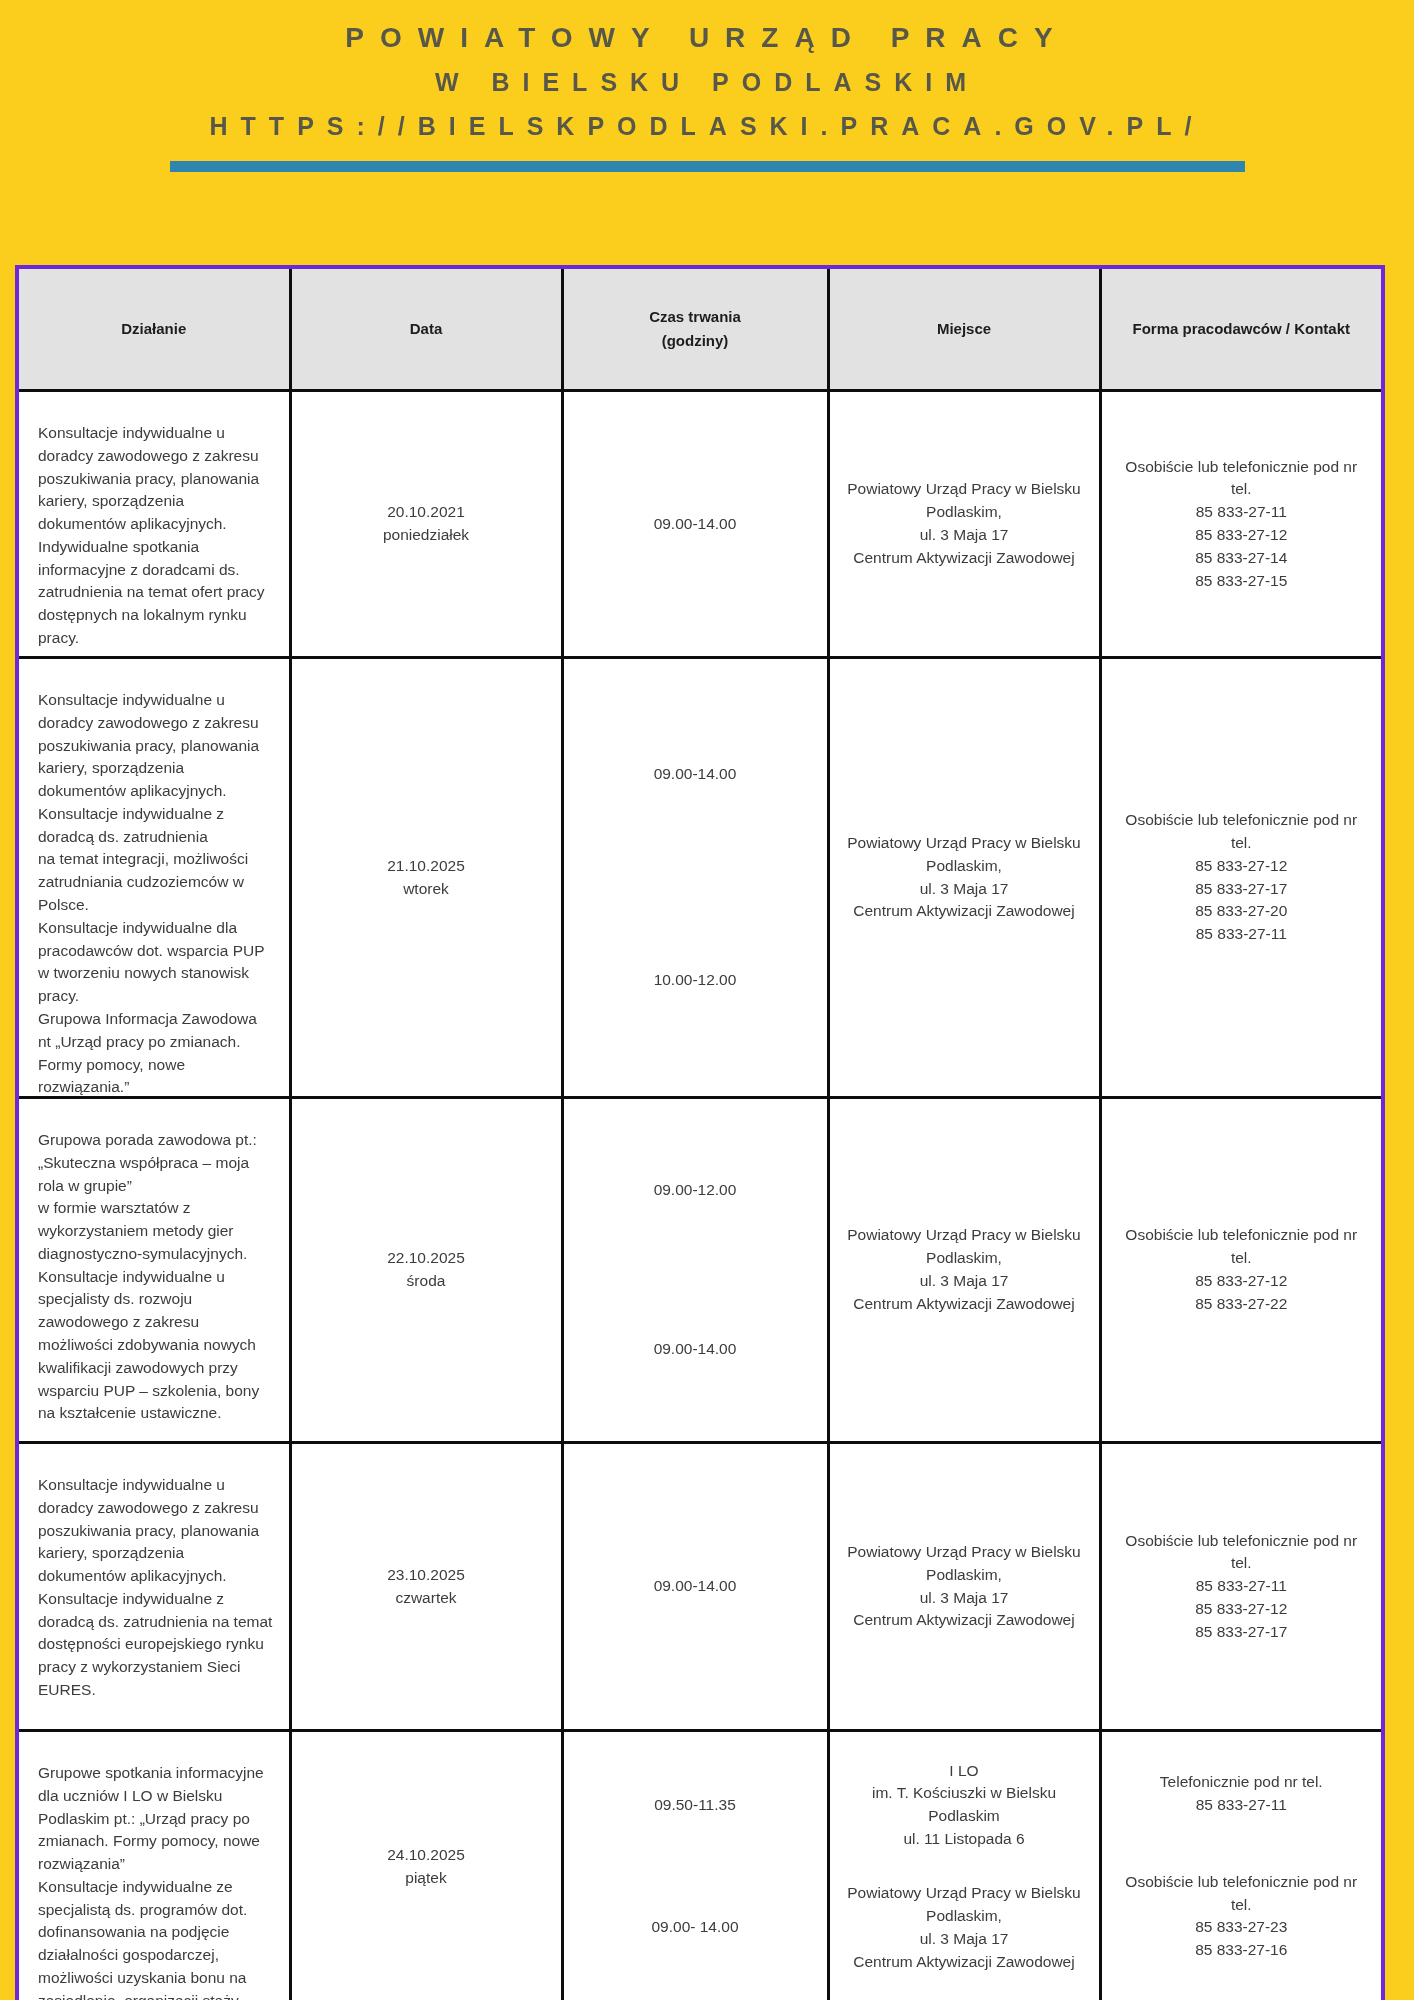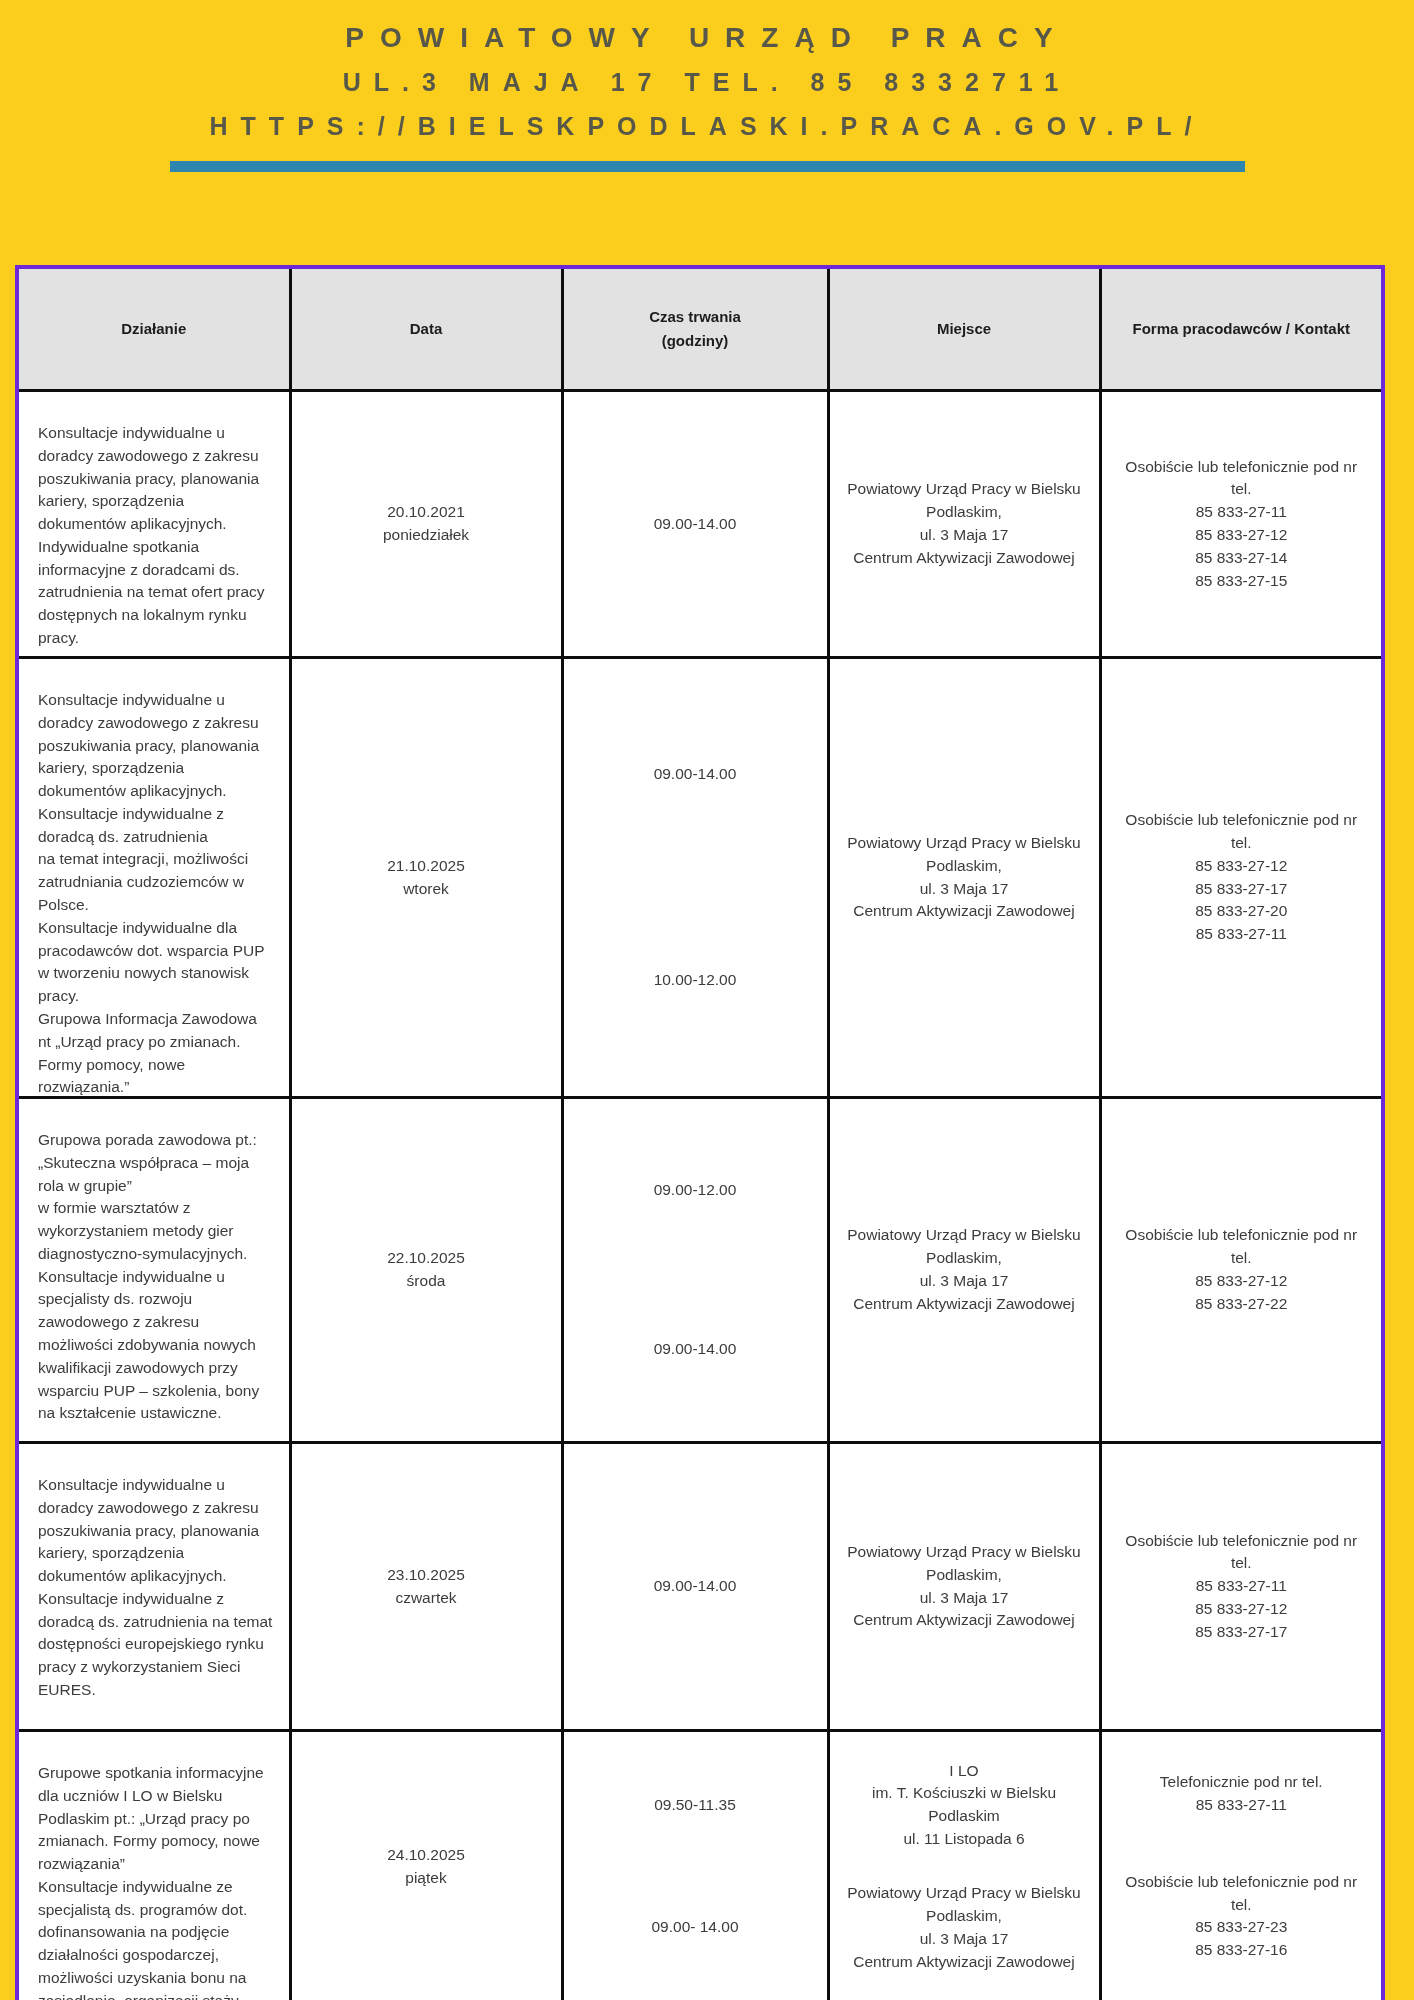--- a/index.html
+++ b/index.html
@@ -85,21 +85,21 @@
   .h4 { height: 285px; }
   .h5 { height: 269px; }
 </style>
 </head>
 <body>
 
 <div class="page">
 
   <div class="top-header">
     <div class="hl hl1">POWIATOWY URZĄD PRACY</div>
-    <div class="hl">UL.3 MAJA 17 TEL. 85 8332711</div>
+    <div class="hl">W BIELSKU PODLASKIM</div>
     <div class="hl">HTTPS://BIELSKPODLASKI.PRACA.GOV.PL/</div>
     <div class="accent-bar"></div>
   </div>
 
   <table class="schedule">
     <colgroup>
       <col style="width:273px">
         <col style="width:272px">
         <col style="width:266px">
         <col style="width:272px">

